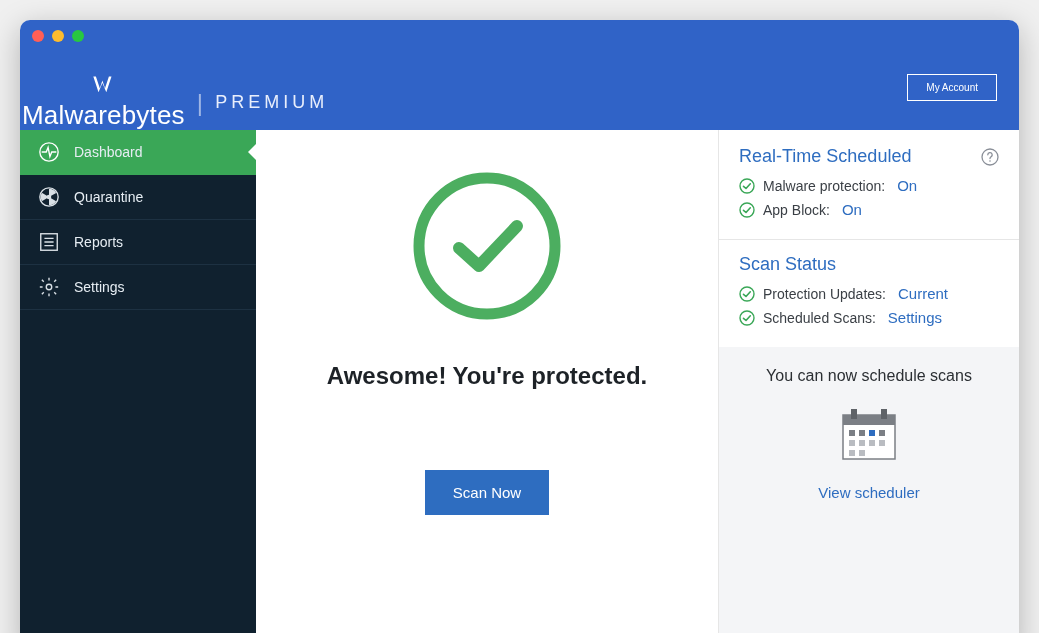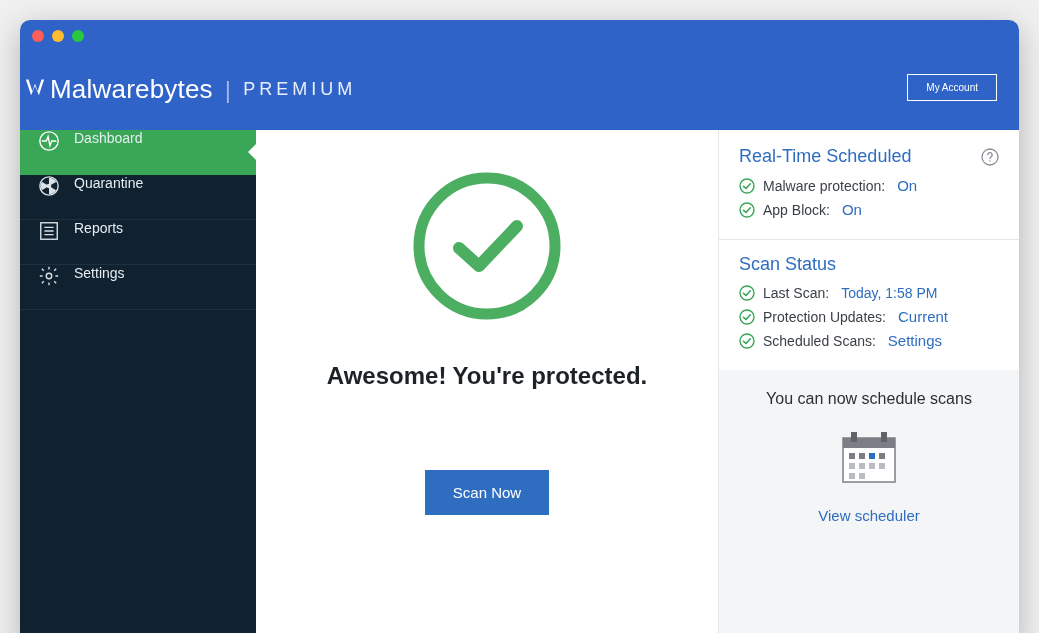--- a/index.html
+++ b/index.html
@@ -6,28 +6,28 @@
     body { background: #f0f0f0; display: flex; justify-content: center; align-items: center; min-height: 100vh; padding: 20px; }
     .window { width: 1039px; height: 633px; background: #fff; border-radius: 10px; box-shadow: 0 8px 30px rgba(0,0,0,0.25); overflow: hidden; display: flex; flex-direction: column; }
     .titlebar { background: #3063c7; height: 54px; display: flex; align-items: center; padding: 0 12px; gap: 0; }
     .traffic { display: flex; gap: 8px; padding-right: 12px; padding-bottom: 22px;}
     .dot { width: 12px; height: 12px; border-radius: 50%; }
     .dot.red { background: #ff5f57; }
     .dot.yellow { background: #febc2e; }
     .dot.green { background: #28c840; }
     .header { background: #3063c7; height: 56px; display: flex; align-items: flex-start; padding: 0 22px 0 2px; }
     .logo { display: flex; align-items: center; color: #fff; font-weight: 400; font-size: 26px; letter-spacing: 0.2px; }
-    .logo .brand { display: inline-flex; align-items: center; font-weight: 300; }
+    .logo .brand { display: inline-flex; font-weight: 300; flex-direction: column; }
     .logo .brand svg { height: 26px; margin-right: 2px; }
     .logo .divider { margin: 0 12px; color: #9fb6e6; font-weight: 200; font-size: 24px; }
     .logo .tier { letter-spacing: 4px; font-size: 18px; font-weight: 300; color: #e8eefc; }
     .my-account { margin-left: auto; color: #fff; border: 1px solid #fff; padding: 7px 18px; font-size: 10px; background: transparent; cursor: pointer; }
     .body { flex: 1; display: flex; min-height: 0; }
     .sidebar { width: 236px; background: #10212f; display: flex; flex-direction: column; }
-    .nav-item { display: flex; gap: 14px; padding: 0 18px; height: 45px; color: #e6edf3; font-size: 14px; border-bottom: 1px solid #1d3142; cursor: pointer; position: relative; }
+    .nav-item { display: flex; align-items: center; gap: 14px; padding: 0 18px; height: 45px; color: #e6edf3; font-size: 14px; border-bottom: 1px solid #1d3142; cursor: pointer; position: relative; }
     .nav-item.active { background: #3aa757; border-bottom: 1px solid #3aa757; }
     .nav-item.active::after { content: ""; position: absolute; right: -1px; top: 50%; transform: translateY(-50%); width: 0; height: 0; border-top: 9px solid transparent; border-bottom: 9px solid transparent; border-right: 9px solid #fff; }
     .nav-icon { width: 22px; height: 22px; display: inline-flex; align-items: center; justify-content: center; }
     .content { flex: 1; display: flex; min-width: 0; }
     .center { flex: 1; display: flex; flex-direction: column; align-items: center; padding: 30px 20px 0 20px; border-right: 1px solid #e6e6e6; }
     .big-check { width: 160px; height: 160px; margin-top: 6px; }
     .headline { font-size: 24px; color: #1d2227; margin-top: 36px; font-weight: 700; }
     .scan-now { margin-top: 80px; background: #2e6dc0; color: #fff; border: none; padding: 14px 28px; font-size: 15px; cursor: pointer; }
     .right { width: 300px; padding: 16px 20px 0 20px; display: flex; flex-direction: column; }
     .section-title { color: #2e6dc0; font-size: 18px; font-weight: 400; margin-bottom: 10px; display: flex; align-items: center; }
@@ -160,28 +160,20 @@
 
         <div class="section-title">
           <span>Scan Status</span>
         </div>
 
         <div class="status-row">
           <svg class="ck" viewBox="0 0 16 16">
               <circle cx="8" cy="8" r="7" fill="none" stroke="#3aa757" stroke-width="1.4"></circle>
               <polyline points="4.5,8.3 7,10.5 11.3,5.8" fill="none" stroke="#3aa757" stroke-width="1.6" stroke-linecap="round" stroke-linejoin="round"></polyline>
             </svg>
-          <span class="label">Last Scan:</span>
-          <span class="value">Today, 1:58 PM</span>
-        </div>
-        <div class="status-row">
-          <svg class="ck" viewBox="0 0 16 16">
-              <circle cx="8" cy="8" r="7" fill="none" stroke="#3aa757" stroke-width="1.4"></circle>
-              <polyline points="4.5,8.3 7,10.5 11.3,5.8" fill="none" stroke="#3aa757" stroke-width="1.6" stroke-linecap="round" stroke-linejoin="round"></polyline>
-            </svg>
           <span class="label">Protection Updates:</span>
           <span class="value link">Current</span>
         </div>
         <div class="status-row">
           <svg class="ck" viewBox="0 0 16 16">
               <circle cx="8" cy="8" r="7" fill="none" stroke="#3aa757" stroke-width="1.4"></circle>
               <polyline points="4.5,8.3 7,10.5 11.3,5.8" fill="none" stroke="#3aa757" stroke-width="1.6" stroke-linecap="round" stroke-linejoin="round"></polyline>
             </svg>
           <span class="label">Scheduled Scans:</span>
           <span class="value link">Settings</span>

